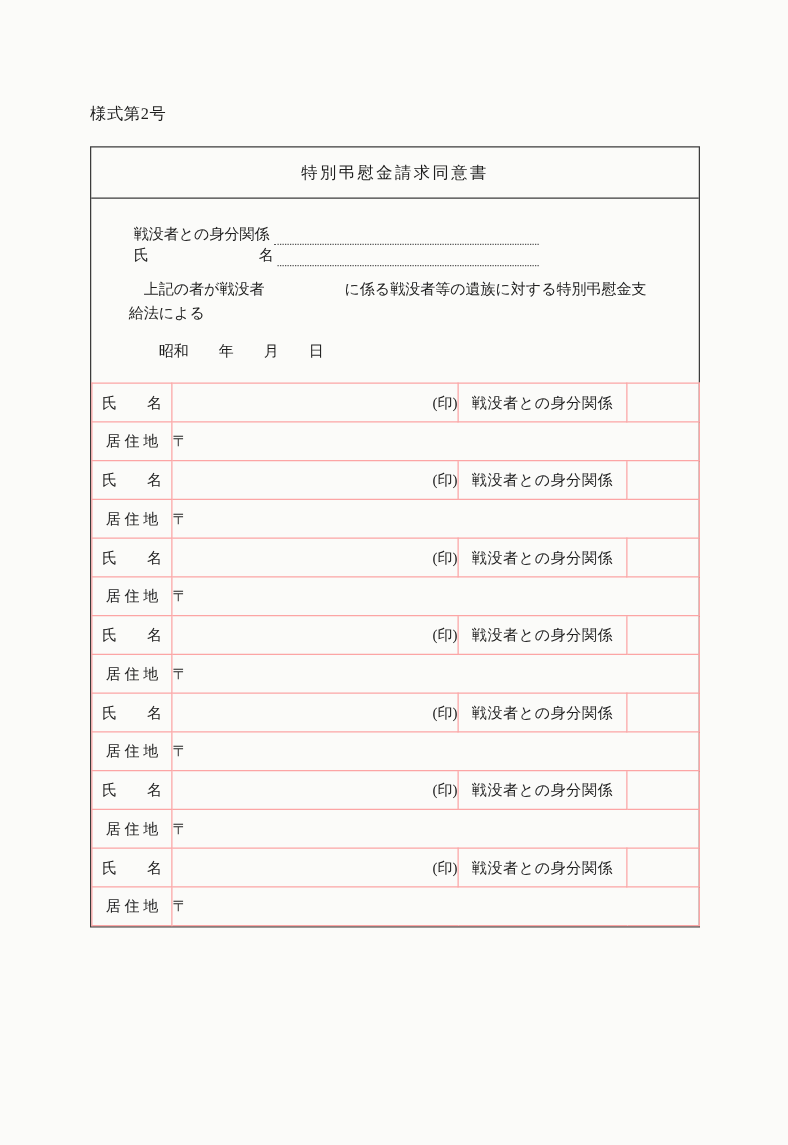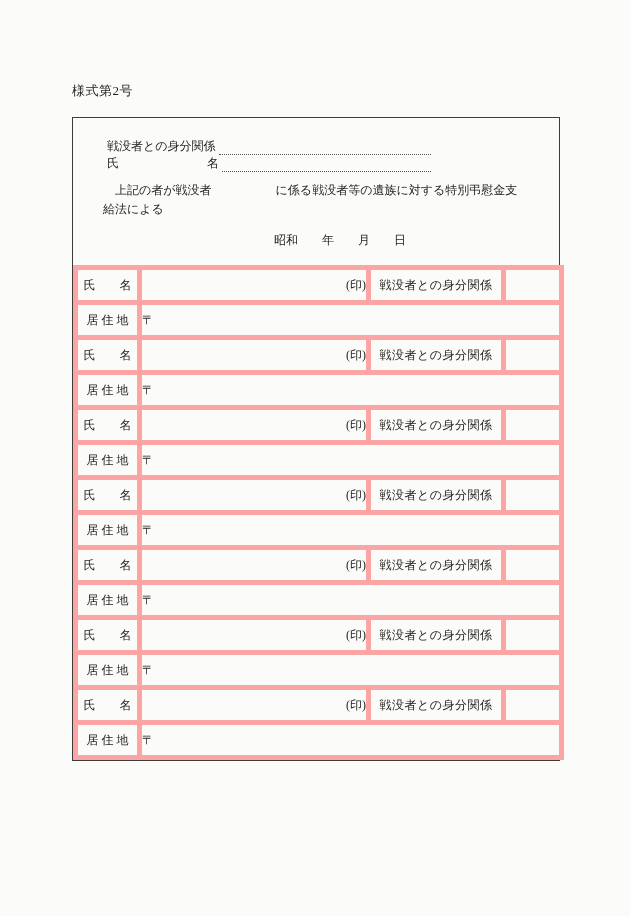--- a/index.html
+++ b/index.html
@@ -46,47 +46,48 @@
 
   .paragraph{
     margin:9px 24px 0;
     font-size:12px;line-height:19px;
     text-indent:1em;
   }
   .blank-gap{display:inline-block;width:64px;}
 
   .date-line{
     margin:13px 0 0 48px;
-    font-size:12px;white-space:pre;text-align:center;
+    font-size:12px;white-space:pre;
   }
 
   table.entries{
     width:486px;border-collapse:collapse;table-layout:fixed;
   }
   table.entries td{
-    border:5px solid #fca5a5;
+    border:1px solid #fca5a5;
     height:30px;font-size:12px;
     padding:0;vertical-align:middle;
     white-space:pre;
   }
   td.c-label{text-align:center;}
   td.c-name{text-align:right;padding-right:8px;}
   td.c-rel{text-align:center;letter-spacing:.5px;}
   td.c-relval{}
   td.c-addr{text-align:left;padding-left:8px;}
 </style>
 </head>
 <body>
 
 <div class="doc">
 
   <div class="form-number">様式第2号</div>
 
   <div class="form-box">
 
+    <div class="title-row">特別弔慰金請求同意書</div>
 
     <div class="form-body">
 
       <div class="leader-line">
         <span class="lbl">戦没者との身分関係</span>
         <span class="dots"></span>
       </div>
 
       <div class="leader-line">
         <span class="lbl">氏</span>

